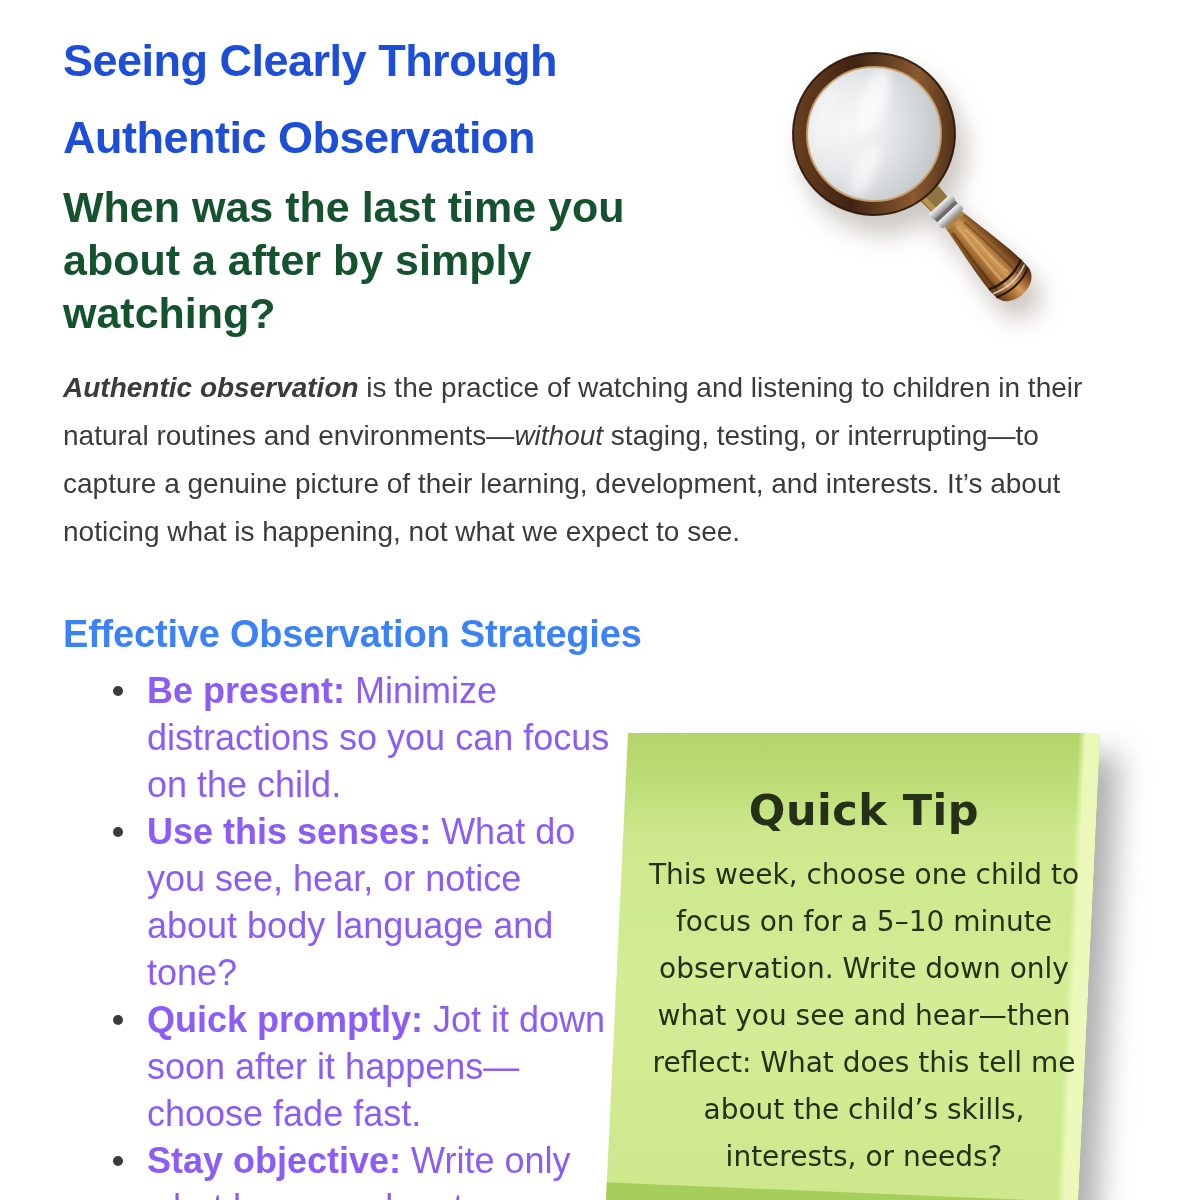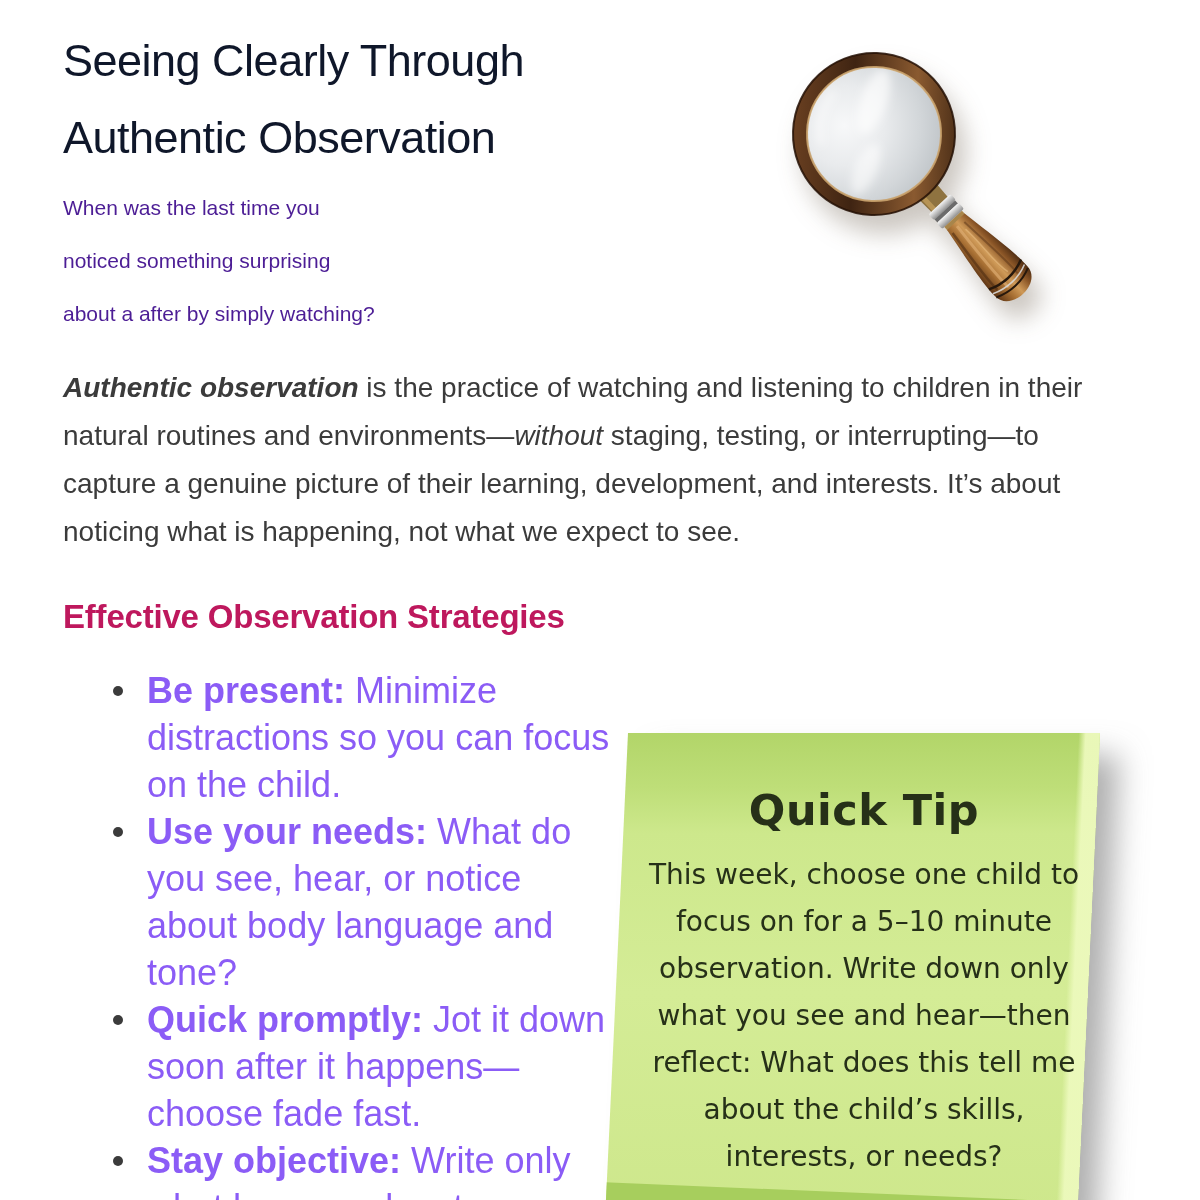--- a/index.html
+++ b/index.html
@@ -5,39 +5,39 @@
   html,body{margin:0;padding:0;}
   body{
     width:1200px;height:1200px;overflow:hidden;position:relative;
     background:#ffffff;
     font-family:"Liberation Sans","DejaVu Sans",sans-serif;
     color:#3b3b3b;
   }
   
   .title{
     position:absolute;left:63px;top:22px;width:720px;
-    font-size:45px;font-weight:400;line-height:77px;color:#0f172a;
+    font-size:45px;font-weight:700;line-height:77px;color:#1d4ed8;
     letter-spacing:-0.5px;
   }
   
   .subhead{
     position:absolute;left:63px;top:181px;width:660px;
-    font-size:21px;font-weight:400;line-height:53px;color:#4c1d95;
+    font-size:43px;font-weight:700;line-height:53px;color:#14532d;
   }
   
   .intro{
     position:absolute;left:63px;top:336px;width:1075px;
     font-size:28px;line-height:48px;color:#3b3b3b;
   }
   .intro .lead{font-weight:700;font-style:italic;}
   .intro .ital{font-style:italic;}
   
   .section-head{
-    position:absolute;left:63px;top:598px;
-    font-size:33px;font-weight:700;color:#be185d;letter-spacing:-0.2px;
+    position:absolute;left:63px;top:613px;
+    font-size:38px;font-weight:700;color:#3b82f6;letter-spacing:-0.2px;
   }
   .bullets{
     position:absolute;left:63px;top:663px;width:545px;
     font-size:36px;line-height:47px;color:#8b5cf6;
     list-style:none;margin:4px;padding:0;
   }
   .bullets li{position:relative;margin:0;padding:0 0 0 80px;}
   .bullets li::before{
     content:"";position:absolute;left:46px;top:19px;
     width:10px;height:10px;border-radius:50%;background:#3b3b3b;
@@ -140,31 +140,30 @@
     </g>
 
     <circle cx="108" cy="108" r="74" fill="none" stroke="url(#rimGrad)" stroke-width="14"></circle>
     <circle cx="108" cy="108" r="67" fill="none" stroke="#c9a26b" stroke-width="2" opacity="0.9"></circle>
     <circle cx="108" cy="108" r="81" fill="none" stroke="#241105" stroke-width="2" opacity="0.85"></circle>
   </g>
 </svg>
 
 <div class="subhead">
   <div>When was the last time you</div>
-  <div>noticed something surprising</div>
   <div>about a after by simply watching?</div>
 </div>
 
 <p class="intro"><span class="lead">Authentic observation</span><span> is the practice of watching and listening to children in their natural routines and environments—</span><span class="ital">without</span><span> staging, testing, or interrupting—to capture a genuine picture of their learning, development, and interests. It’s about noticing what is happening, not what we expect to see.</span></p>
 
 <div class="section-head">Effective Observation Strategies</div>
 
 <ul class="bullets">
   <li><span class="lead">Be present:</span><span> Minimize distractions so you can focus on the child.</span></li>
-  <li><span class="lead">Use your needs:</span><span> What do you see, hear, or notice about body language and tone?</span></li>
+  <li><span class="lead">Use this senses:</span><span> What do you see, hear, or notice about body language and tone?</span></li>
   <li><span class="lead">Quick promptly:</span><span> Jot it down soon after it happens—choose fade fast.</span></li>
   <li><span class="lead">Stay objective:</span><span> Write only what happened, not your</span></li>
 </ul>
 
 <div class="note">
   <div class="note-inner">
     <div class="note-title">Quick Tip</div>
     <div class="note-body">
       <div>This week, choose one child to</div>
       <div>focus on for a 5–10 minute</div>

